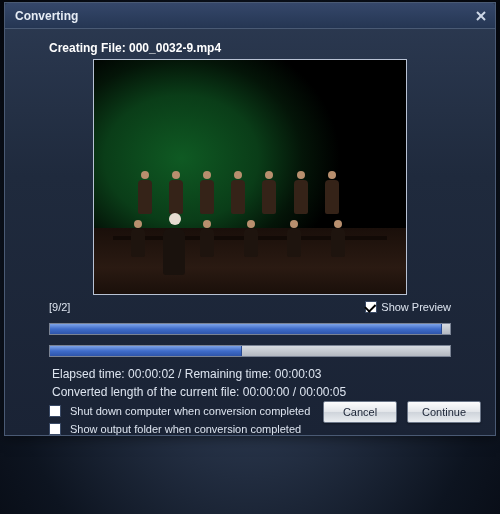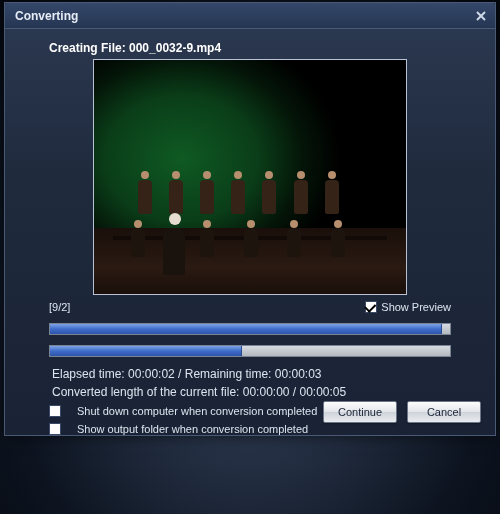--- a/index.html
+++ b/index.html
@@ -55,21 +55,21 @@
   .bar-outer {
     height:12px; width:100%;
     background: linear-gradient(to bottom, #d7dbe1 0%, #b3b8c0 100%);
     border: 1px solid #7a8394; margin-bottom:10px; position:relative;
   }
   .bar-fill { position:absolute; top:0; bottom:0; left:0;
     background: linear-gradient(to bottom, #7da3e8 0%, #3f6cc9 50%, #2e55aa 100%);
     border-right:1px solid #2a4a90;
   }
   .textline { font-size:12px; color:#dde4ef; margin:4px 3px; }
-  .cb-row { display:flex; align-items:center; gap:16px; margin:6px 0; font-size:11px; }
+  .cb-row { display:flex; align-items:center; gap:9px; margin:6px 0; font-size:11px; }
   .btnrow { position:absolute; right:14px; bottom:12px; display:flex; gap:10px; }
   .btn {
     min-width:74px; height:22px; padding:0 10px;
     background: linear-gradient(to bottom, #fdfdfd 0%, #e3e6ea 48%, #cfd4db 52%, #e9ecf0 100%);
     border:1px solid #6b7688; border-radius:2px;
     display:flex; align-items:center; justify-content:center;
     color:#1a2335; cursor:pointer; font-size:11px;
     box-shadow: 0 1px 2px rgba(0,0,0,0.35);
   }
 </style>
@@ -162,16 +162,16 @@
       <span class="cbox"></span>
       <span>Shut down computer when conversion completed</span>
     </div>
     <div class="cb-row">
       <span class="cbox"></span>
       <span>Show output folder when conversion completed</span>
     </div>
   </div>
 
   <div class="btnrow">
+    <div class="btn">Cancel</div>
     <div class="btn">Continue</div>
-    <div class="btn">Cancel</div>
   </div>
 </div>
 
 </body></html>

